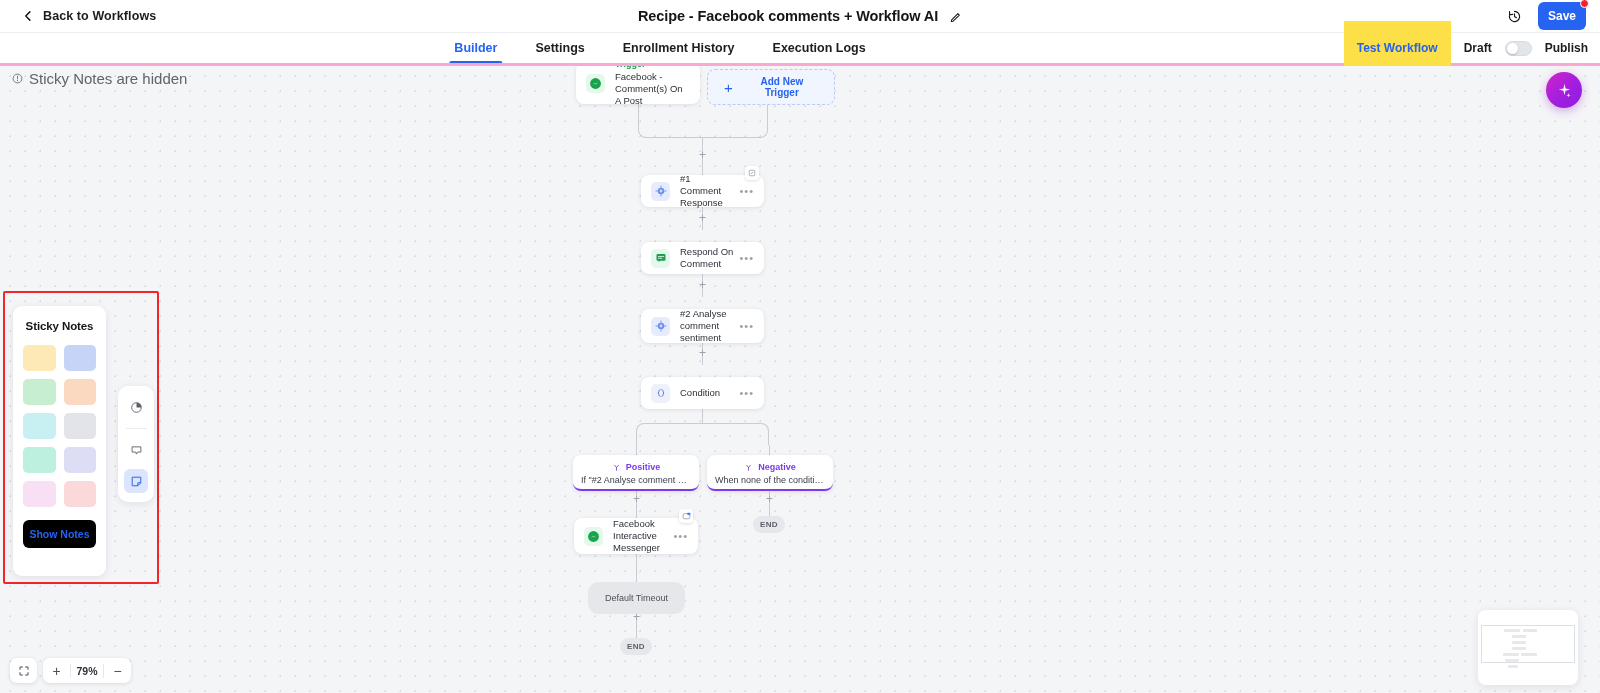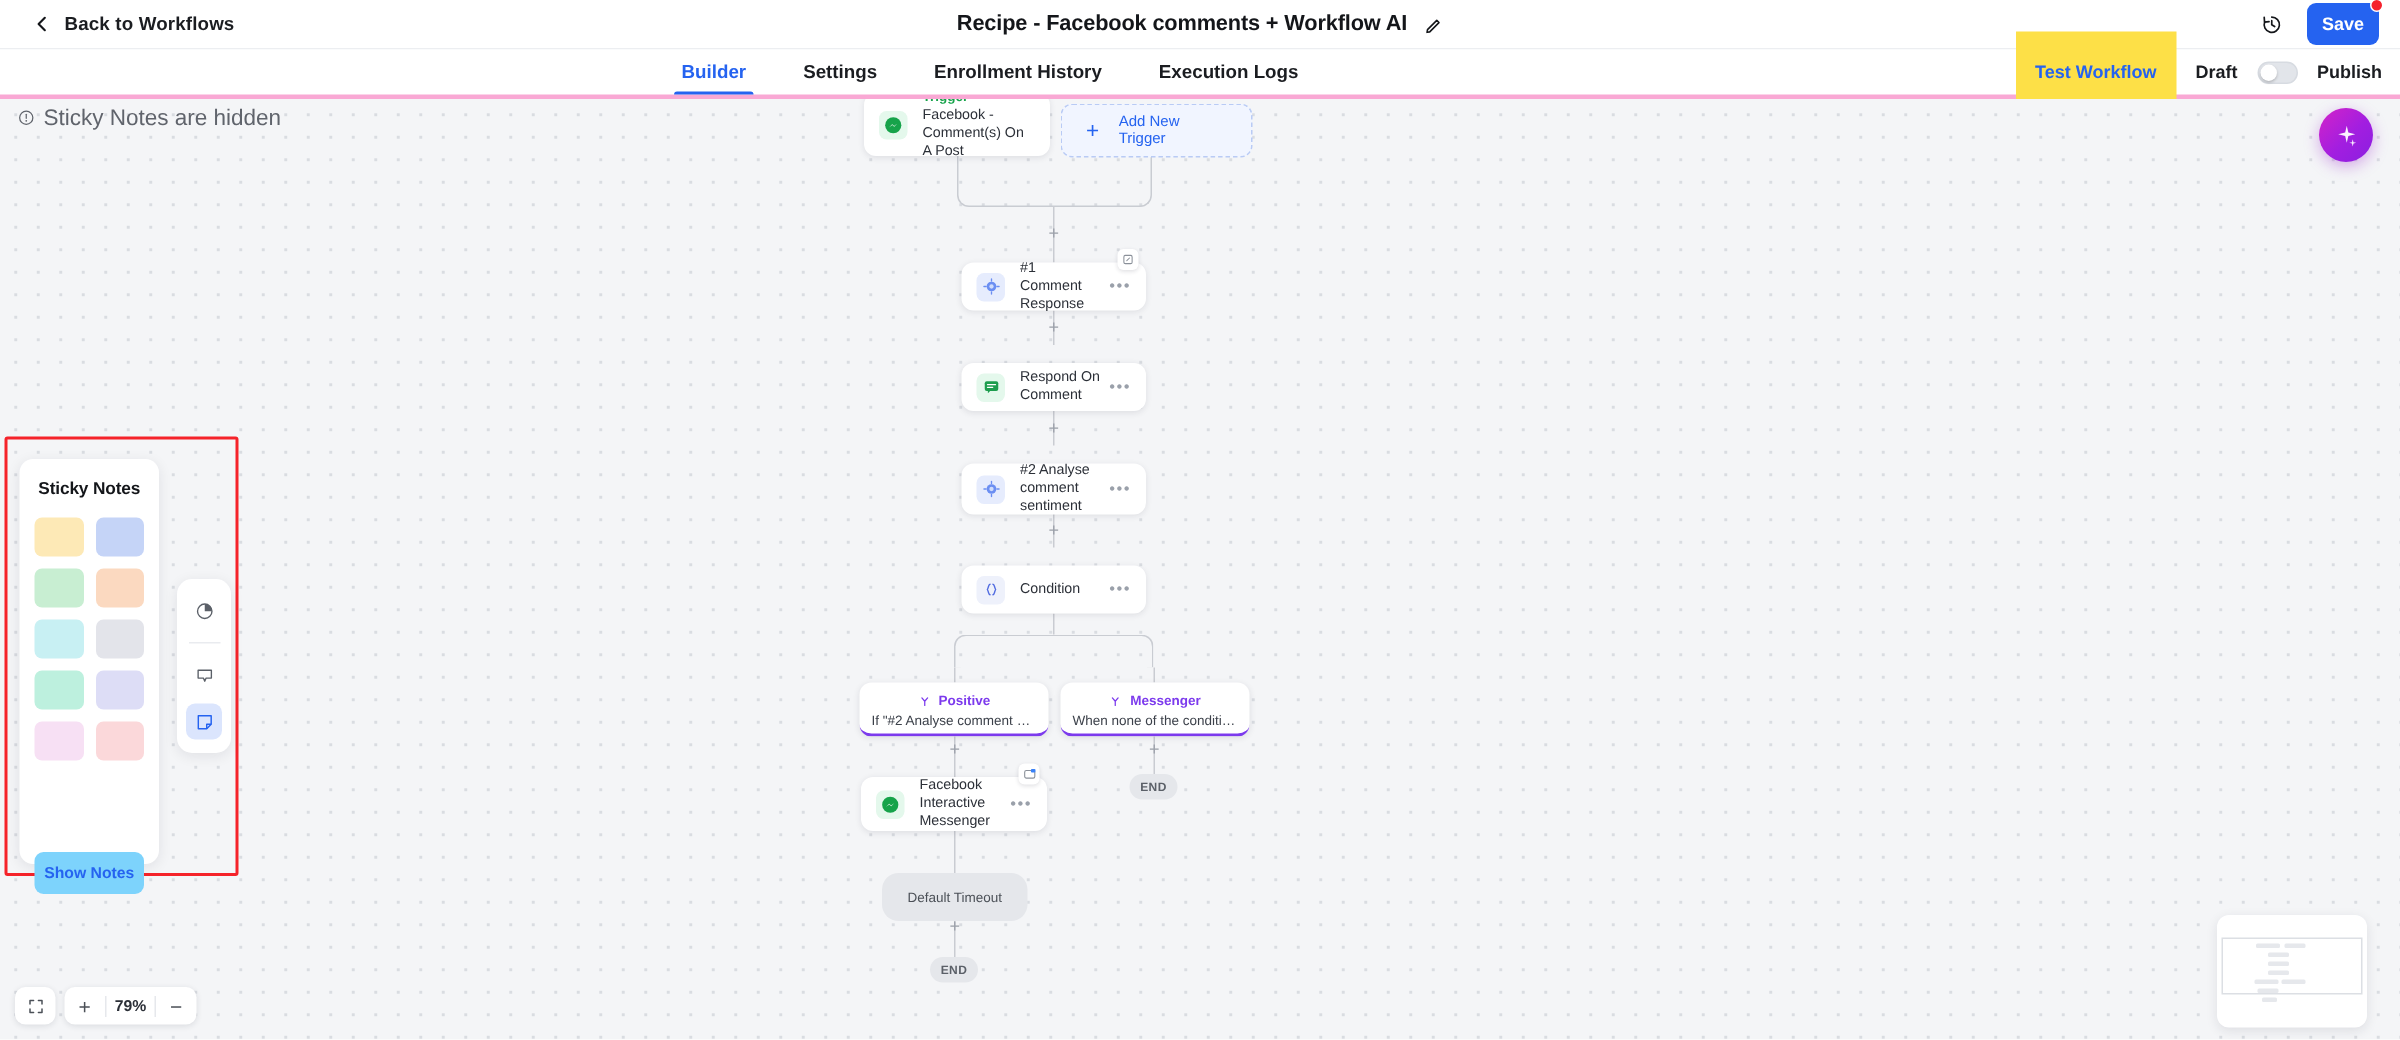--- a/index.html
+++ b/index.html
@@ -129,24 +129,24 @@
   }
   .swatch-grid {
     display: grid; grid-template-columns: repeat(2, 1fr);
     gap: 8px 8px; margin-bottom: 13px;
   }
   .swatch {
     width: 100%; aspect-ratio: 1/1; height: 26px;
     border-radius: 5px; cursor: pointer;
   }
   .show-notes-btn {
-    width: 100%; background: #7dd3fc; color: #2563f0;
+    width: 100%; background: #000000; color: #2563f0;
     border: none; border-radius: 6px;
     font-size: 10.5px; font-weight: 700; padding: 8px 0;
-    cursor: pointer; font-family: inherit; margin-top: 48px;
+    cursor: pointer; font-family: inherit;
   }
   .side-tools {
     position: absolute; left: 113px; top: 93px;
     width: 36px; background: #fff; border-radius: 10px;
     box-shadow: 0 2px 9px rgba(20,25,40,.09);
     padding: 9px 0; display: flex; flex-direction: column;
     align-items: center; gap: 7px; z-index: 7;
   }
   .tool-btn {
     width: 24px; height: 24px; border-radius: 6px;
@@ -189,21 +189,21 @@
     z-index: 4;
   }
 
   .add-trigger {
     position: absolute; background: #f1f5ff;
     border: 1px dashed #b9cbf5; border-radius: 8px;
     display: flex; align-items: center; padding: 0 16px;
     cursor: pointer; z-index: 3;
   }
   .add-trigger .plus { font-size: 15px; color: #2563f0; margin-right: 13px; font-weight:400; }
-  .add-trigger .at-label { font-size: 10px; font-weight: 400; color: #2563f0; }
+  .add-trigger .at-label { font-size: 10px; font-weight: 700; color: #2563f0; text-align: center; }
 
   
   .branch {
     position: absolute; background: #fff; border-radius: 8px;
     border-bottom: 2.5px solid #7c3aed;
     box-shadow: 0 1px 4px rgba(25,30,50,.10);
     z-index: 3; padding-top: 7px;
   }
   .branch-head {
     display: flex; align-items: center; justify-content: center;
@@ -474,21 +474,21 @@
       <span class="branch-name">Positive</span>
     </div>
     <div class="branch-desc">If "#2 Analyse comment sentiment - R…</div>
   </div>
 
   <div class="branch" style="left:707px; top:389px; width:126px; height:36px;">
     <div class="branch-head">
       <svg viewBox="0 0 16 16" width="9" height="9">
         <path d="M8 13 V8 M8 8 L4.6 4 M8 8 L11.4 4" fill="none" stroke="#7c3aed" stroke-width="1.5" stroke-linecap="round"></path>
       </svg>
-      <span class="branch-name">Messenger</span>
+      <span class="branch-name">Negative</span>
     </div>
     <div class="branch-desc">When none of the conditions are met</div>
   </div>
 
   <div class="node" style="left:574px; top:452px; width:124px; height:36px;">
     <div class="node-badge">
       <svg viewBox="0 0 16 16" width="9" height="9">
         <rect x="2" y="3" width="12" height="9" rx="2" fill="none" stroke="#8a9099" stroke-width="1.3"></rect>
         <rect x="9.4" y="1.2" width="5.4" height="4" rx="1.2" fill="#3b82f6"></rect>
       </svg>

